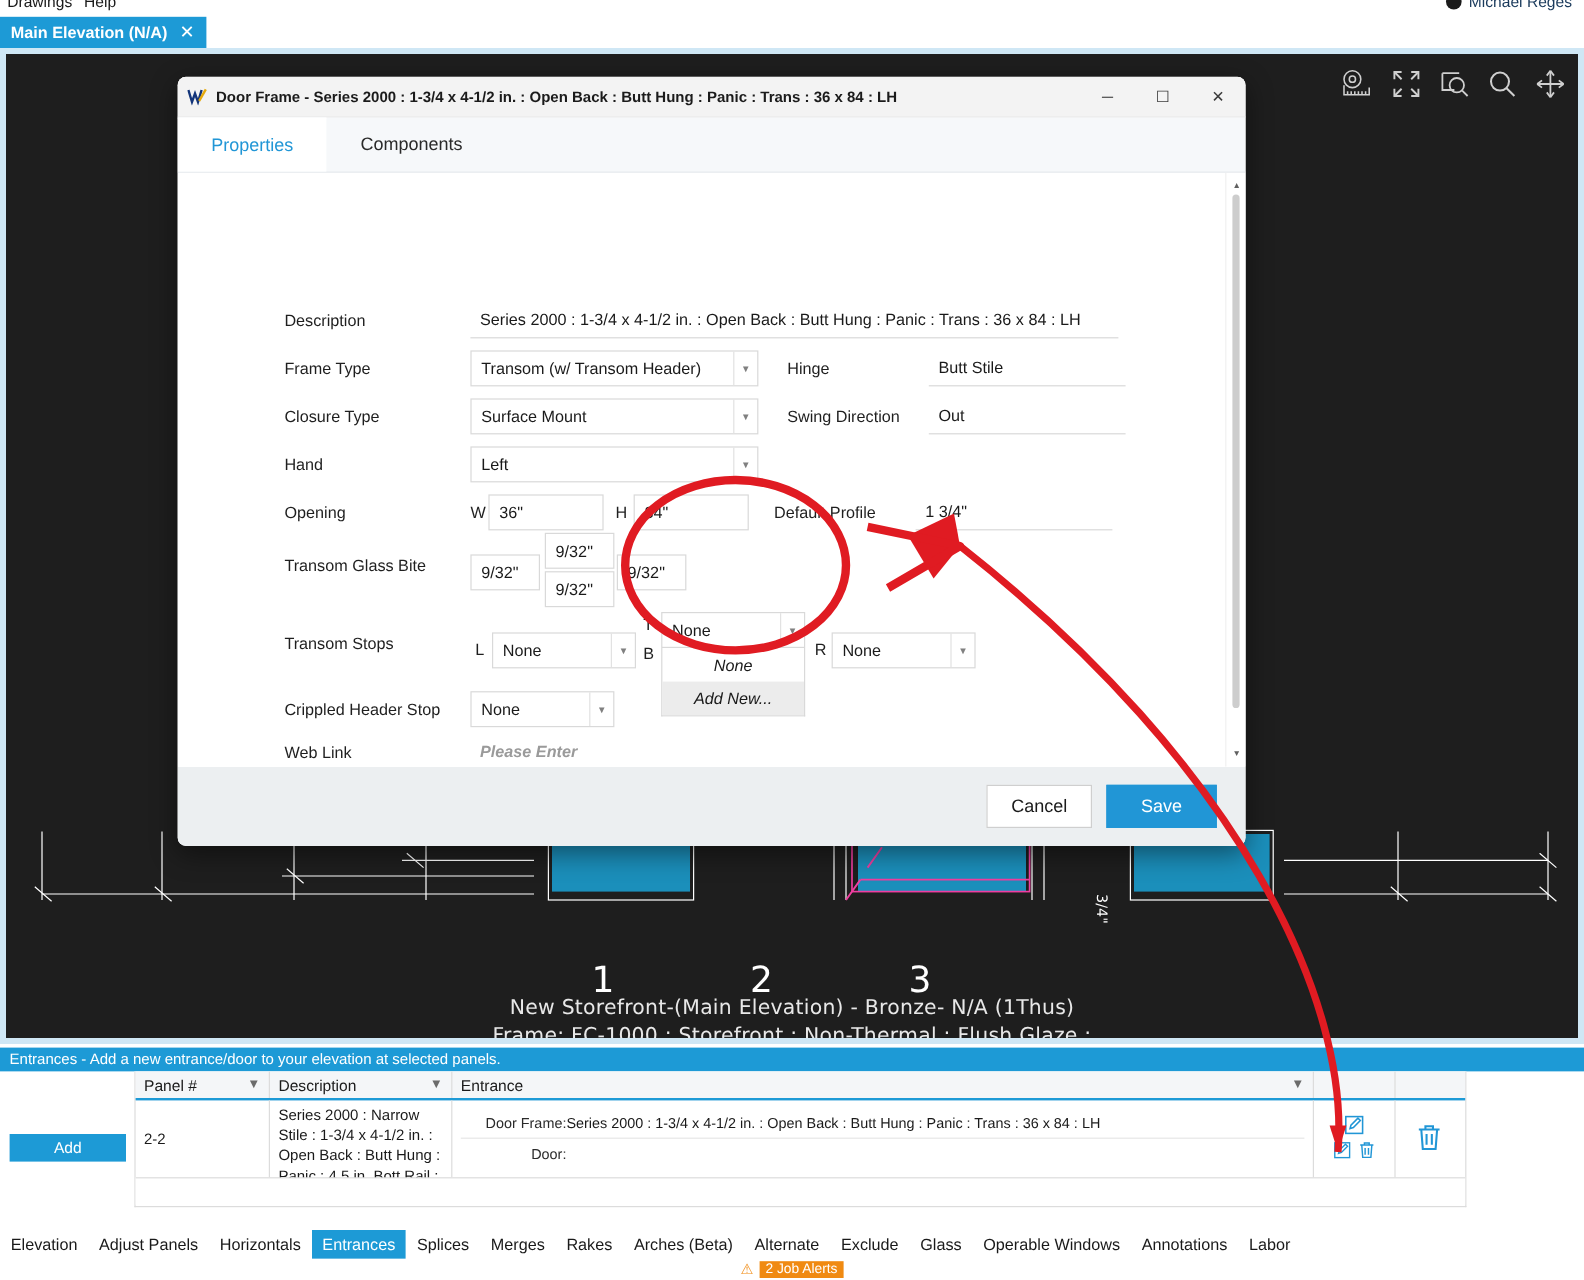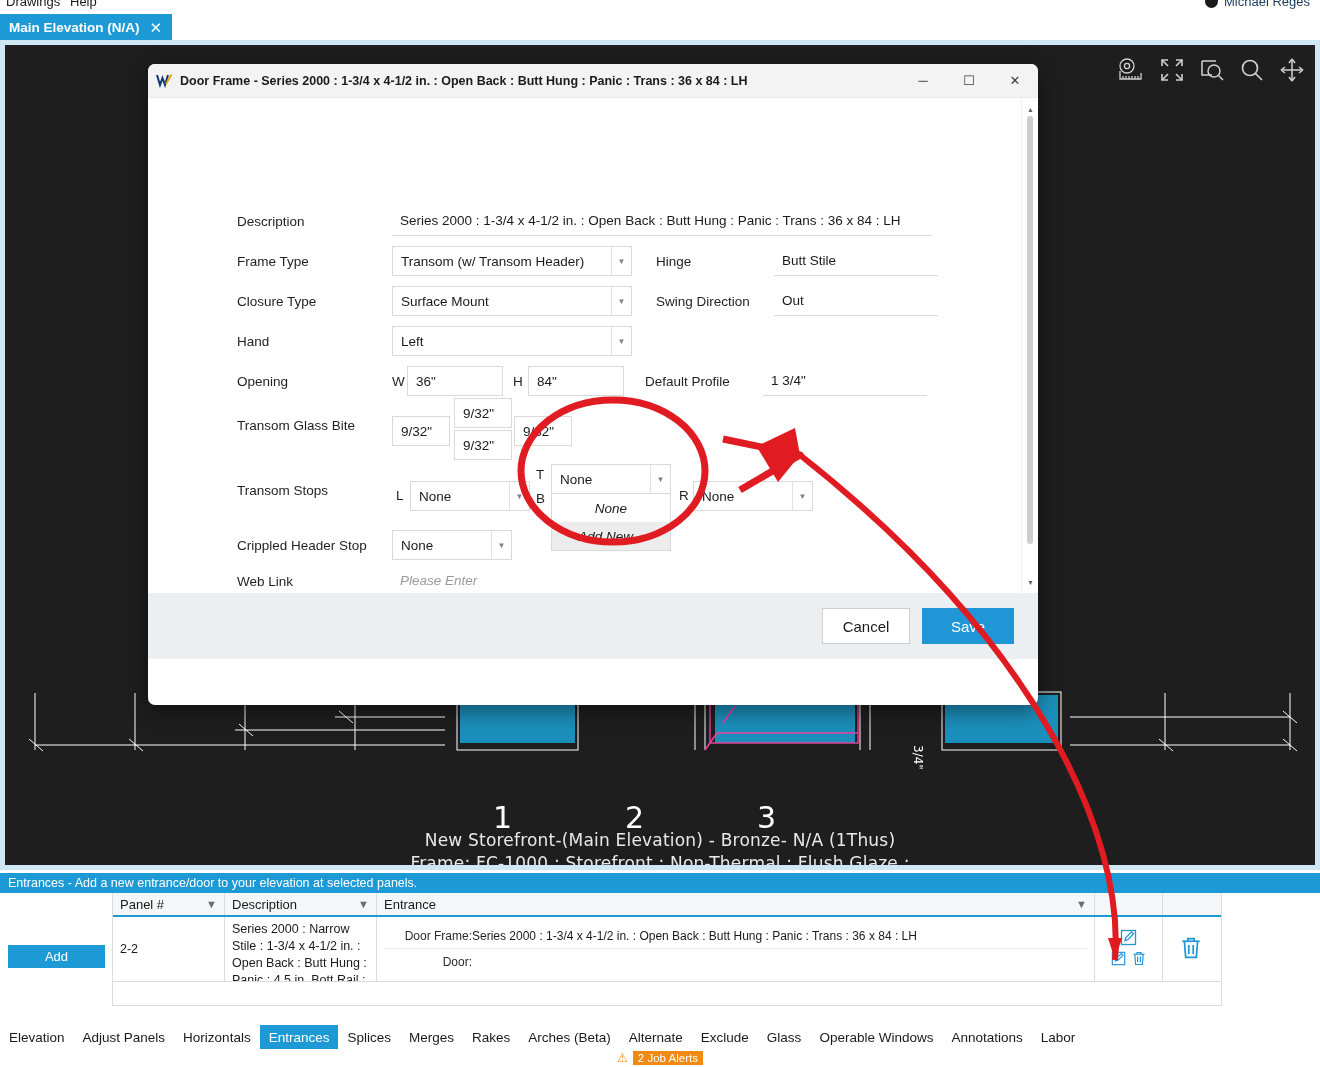--- a/index.html
+++ b/index.html
@@ -121,21 +121,21 @@
   .row { position: absolute; display: flex; align-items: center; }
   .lbl {
     font-size: 13.5px; color: #1f1f1f; white-space: nowrap;
   }
   .inp {
     border: 1px solid #d9d9d9; background: #fff; height: 30px;
     font-size: 13.5px; color: #1a1a1a; padding: 0 8px;
     display: flex; align-items: center; font-family: "Liberation Sans", sans-serif;
   }
   .inp.underline { border: none; border-bottom: 1px solid #d9d9d9; }
-  .inp.placeholder { color: #9a9a9a; font-style: italic; }
+  .inp.placeholder { color: #9a9a9a; font-style: italic; font-weight: bold; }
   .combo { position: relative; padding-right: 22px; }
   .combo .caret {
     position: absolute; right: 0; top: 0; bottom: 0; width: 20px;
     border-left: 1px solid #e2e2e2;
     display: flex; align-items: center; justify-content: center;
     font-size: 8px; color: #808080;
   }
 
   
   .dd-list {
@@ -363,20 +363,24 @@
         </svg>
       </span>
       <span class="dlg-title">Door Frame - Series 2000 : 1-3/4 x 4-1/2 in. : Open Back : Butt Hung : Panic : Trans : 36 x 84 : LH</span>
       <span class="win-btns">
         <span class="win-btn">─</span>
         <span class="win-btn">☐</span>
         <span class="win-btn close">✕</span>
       </span>
     </div>
 
+    <div class="dlg-tabs">
+      <div class="dlg-tab active">Properties</div>
+      <div class="dlg-tab">Components</div>
+    </div>
 
     <div class="dlg-body">
       <div class="form">
 
         <div class="row" style="left:89px; top:108px;">
           <span class="lbl" style="width:155px">Description</span>
           <span class="inp underline" style="width:540px">Series 2000 : 1-3/4 x 4-1/2 in. : Open Back : Butt Hung : Panic : Trans : 36 x 84 : LH</span>
         </div>
 
         <div class="row" style="left:89px; top:148px;">

